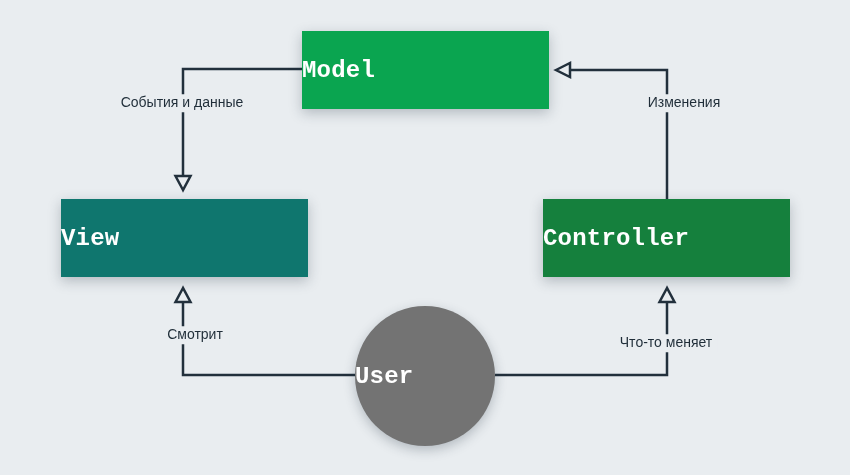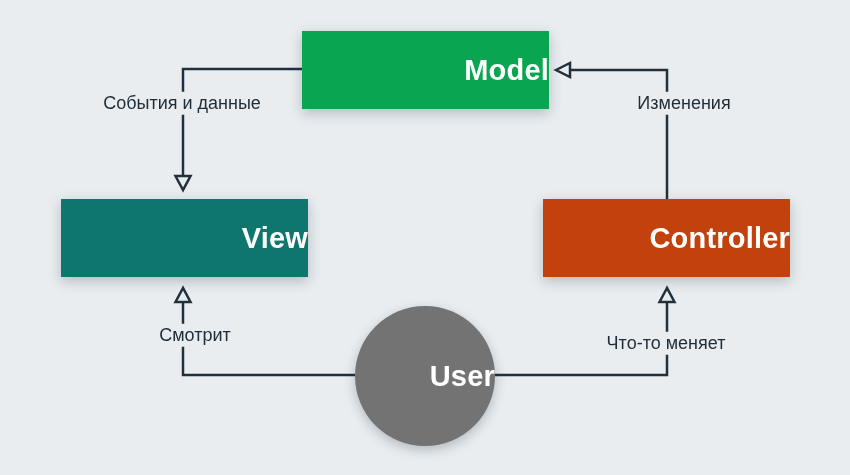--- a/index.html
+++ b/index.html
@@ -24,48 +24,49 @@
     position: absolute;
     left: 0;
     top: 0;
     width: 850px;
     height: 475px;
   }
   .node {
     position: absolute;
     display: flex;
     align-items: center;
-    justify-content: flex-end;
+    justify-content: flex-start;
     color: #ffffff;
     font-weight: bold;
-    font-size: 29px;
+    font-size: 24px;
     letter-spacing: 0.2px;
     box-shadow: 0 4px 12px rgba(40, 55, 70, 0.28);
+    font-family: Liberation Mono, monospace;
   }
   .node-rect {
     width: 247px;
     height: 78px;
   }
   #node-model      { left: 302px; top: 31px;  background: #0aa550; }
   #node-view       { left: 61px;  top: 199px; background: #0f766e; }
-  #node-controller { left: 543px; top: 199px; background: #c2410c; }
+  #node-controller { left: 543px; top: 199px; background: #15803d; }
   #node-user {
     left: 355px;
     top: 306px;
     width: 140px;
     height: 140px;
     border-radius: 50%;
     background: #737373;
   }
   .edge-label {
     position: absolute;
     transform: translate(-50%, -50%);
     background: #e9edf0;
     color: #1f2d38;
-    font-size: 18px;
+    font-size: 14px;
     line-height: 1.25;
     padding: 0 6px;
     white-space: nowrap;
   }
   #label-events-data       { left: 182px; top: 103px; }
   #label-changes           { left: 684px; top: 103px; }
   #label-looks             { left: 195px; top: 335px; }
   #label-changes-something { left: 666px; top: 343px; text-align: right; }
 </style>
 </head>

